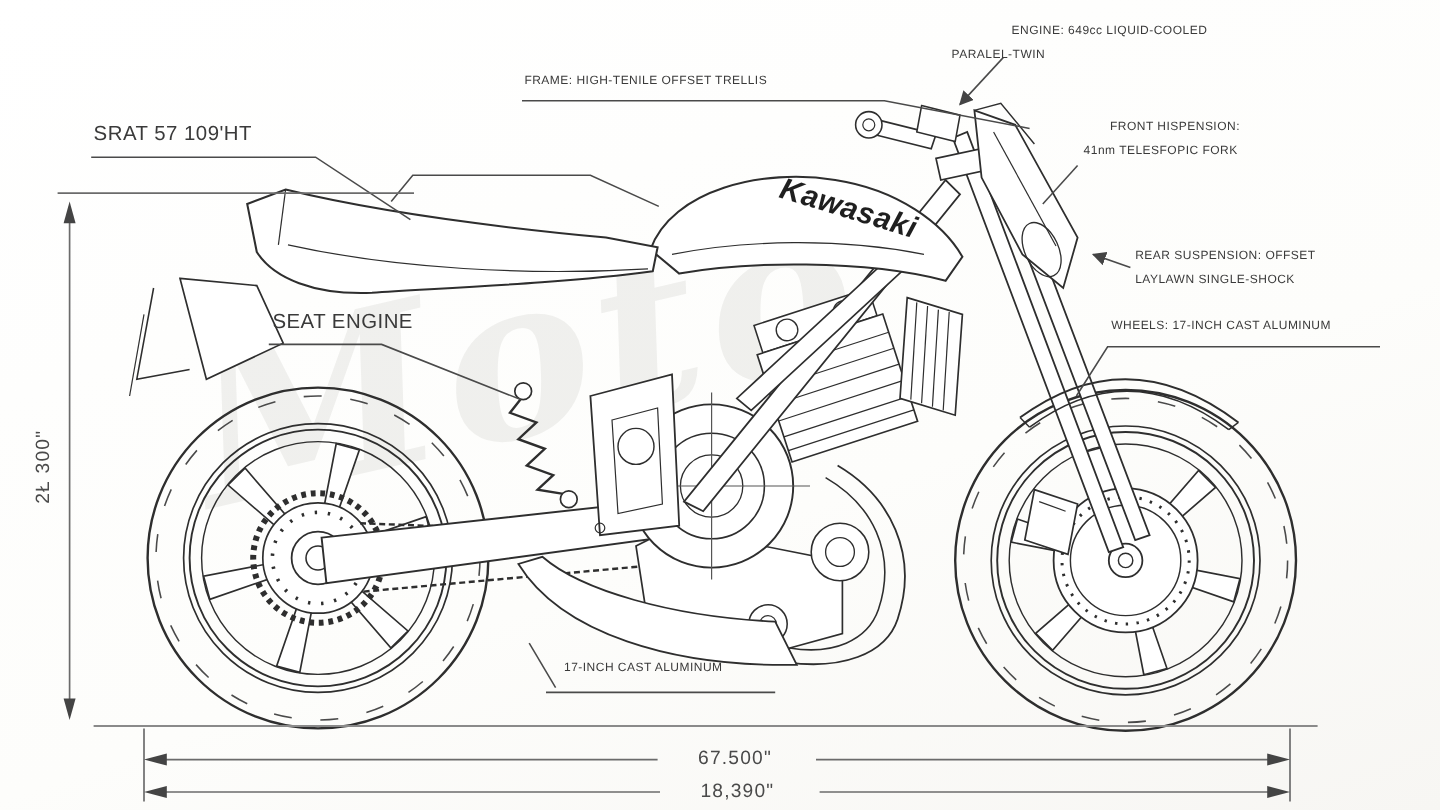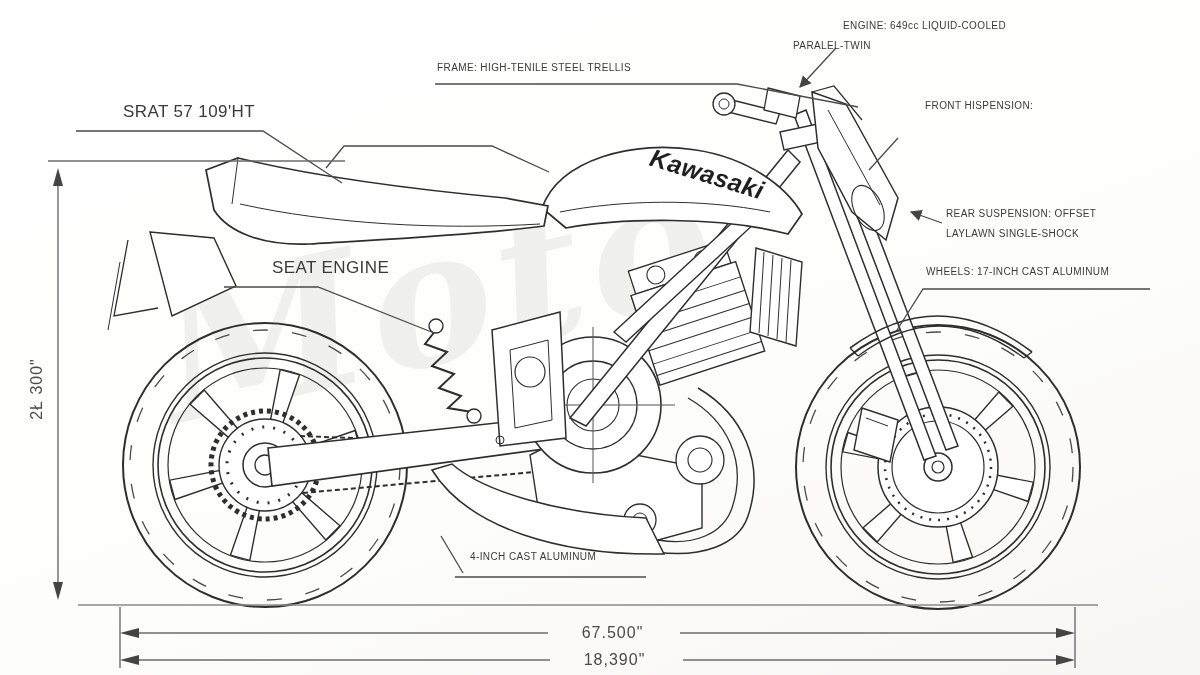--- a/index.html
+++ b/index.html
@@ -6,21 +6,21 @@
   .stage{
     position:relative;width:1200px;height:675px;overflow:hidden;
     background:linear-gradient(160deg,#ffffff 0%,#fdfdfb 60%,#f7f6f3 100%);
     font-family:"Liberation Sans", sans-serif;
   }
   .stage svg{position:absolute;left:0;top:0;}
   .callout{
     position:absolute;color:#3a3a3a;font-size:10px;letter-spacing:.4px;
     white-space:nowrap;font-weight:500;
   }
-  .callout.big{font-size:17px;margin-left:45px;}
+  .callout.big{font-size:17px;}
   .dim{
     position:absolute;color:#4a4a4a;font-size:16px;letter-spacing:1px;
     white-space:nowrap;text-align:center;
   }
   .vdim{transform:rotate(-90deg);transform-origin:center center;}
   .brand{
     position:absolute;left:648px;top:160px;width:120px;
     font-weight:bold;font-style:italic;font-size:25px;color:#1f1f1f;
     letter-spacing:.5px;transform:rotate(17deg);
   }
@@ -221,38 +221,39 @@
     <g fill="#444" stroke="none">
       <polygon points="58,168 53,186 63,186"></polygon>
       <polygon points="58,600 53,582 63,582"></polygon>
       <polygon points="120,633 139,628 139,638"></polygon>
       <polygon points="1075,633 1056,628 1056,638"></polygon>
       <polygon points="120,660 139,655 139,665"></polygon>
       <polygon points="1075,660 1056,655 1056,665"></polygon>
     </g>
   </svg>
 
-  <div class="callout" style="left:437px;top:62px">FRAME: HIGH-TENILE STEEL TRELLIS</div>
+  <div class="callout" style="left:437px;top:62px">FRAME: HIGH-TENILE OFFSET TRELLIS</div>
 
   <div class="callout" style="left:843px;top:20px">ENGINE: 649cc LIQUID-COOLED</div>
   <div class="callout" style="left:793px;top:40px">PARALEL-TWIN</div>
 
   <div class="callout big" style="left:78px;top:102px">SRAT 57 109'HT</div>
 
 
   <div class="callout" style="left:925px;top:100px">FRONT HISPENSION:</div>
+  <div class="callout" style="left:903px;top:120px">41nm TELESFOPIC FORK</div>
 
   <div class="callout" style="left:946px;top:208px">REAR SUSPENSION: OFFSET</div>
   <div class="callout" style="left:946px;top:228px">LAYLAWN SINGLE-SHOCK</div>
 
   <div class="callout" style="left:926px;top:266px">WHEELS: 17-INCH CAST ALUMINUM</div>
 
   <div class="callout big" style="left:227px;top:258px">SEAT ENGINE</div>
 
-  <div class="callout" style="left:470px;top:551px">4-INCH CAST ALUMINUM</div>
+  <div class="callout" style="left:470px;top:551px">17-INCH CAST ALUMINUM</div>
 
   <div class="dim vdim" style="left:-8px;top:380px;width:90px">2Ł 300"</div>
   <div class="dim" style="left:560px;top:624px;width:105px">67.500"</div>
   <div class="dim" style="left:562px;top:651px;width:105px">18,390"</div>
 
   <div class="brand">Kawasaki</div>
 
 </div>
 
 </body></html>

